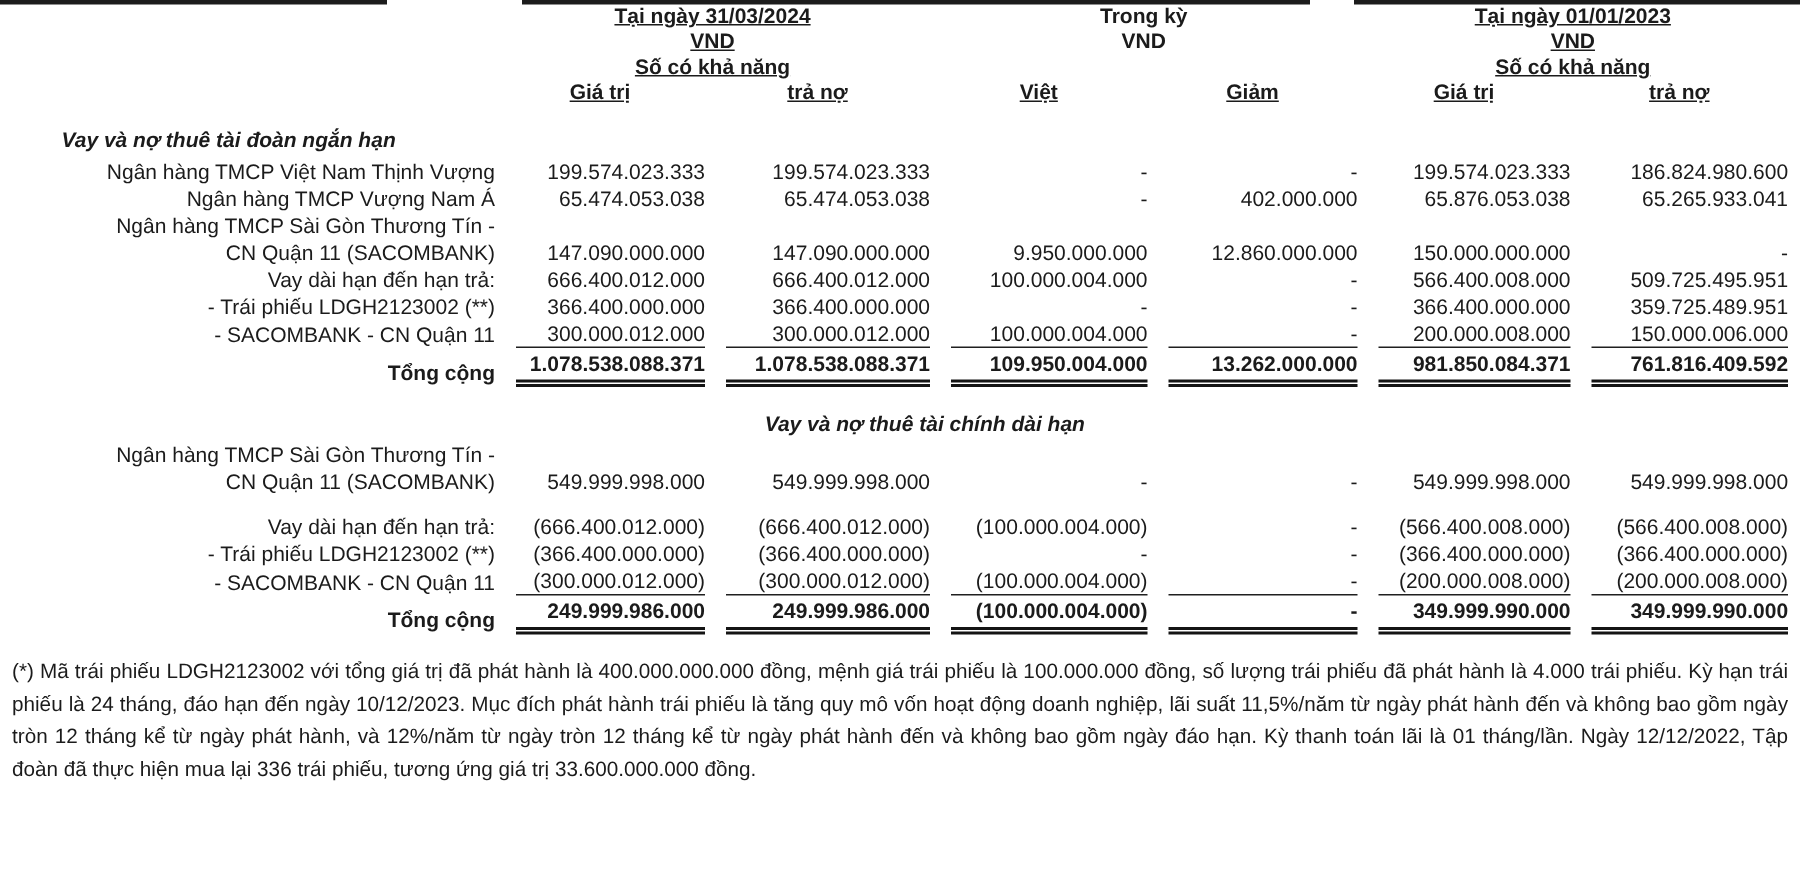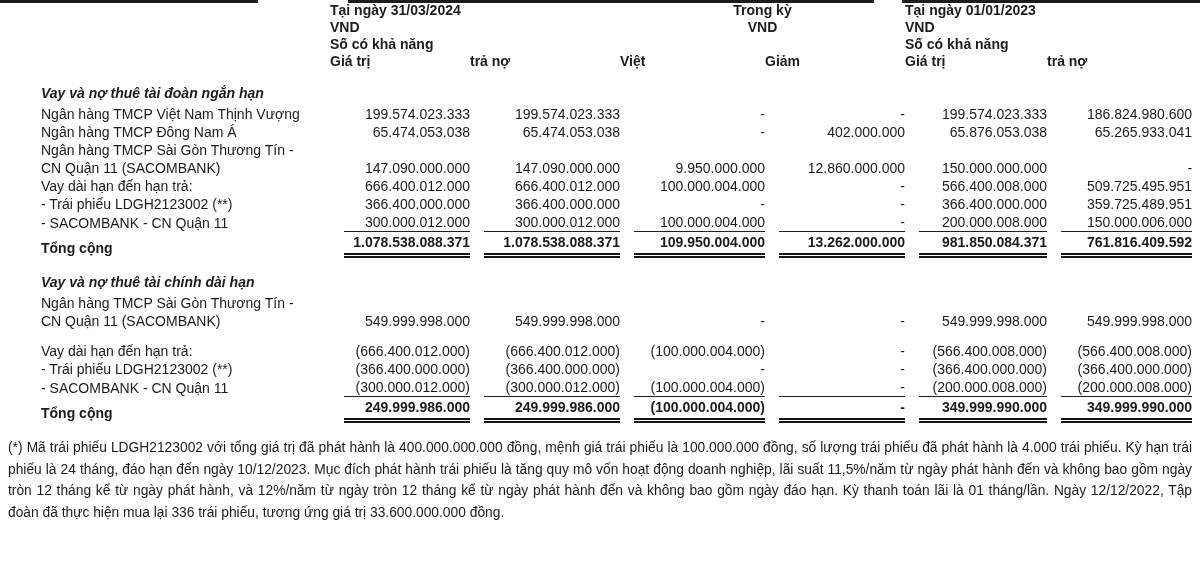--- a/index.html
+++ b/index.html
@@ -31,32 +31,32 @@
   col.c-r24{width:150px;}
   col.c-inc{width:145px;}
   col.c-dec{width:140px;}
   col.c-v23{width:142px;}
   col.c-r23{width:145px;}
   thead td{
     font-weight:bold;line-height:17px;vertical-align:bottom;
     padding:0;white-space:nowrap;
   }
   thead tr.cols td{padding-bottom:4px;}
-  .r{text-align:left;}
+  .r{text-align:center;text-decoration:underline;}
   .c{text-align:center;margin-top:36px;}
   tbody td{padding:0;vertical-align:bottom;line-height:18px;}
-  td.label{text-align:left;padding-left:33px;}
+  td.label{text-align:right;padding-left:33px;}
   td.numcell .cellline{
     margin-left:14px;text-align:right;white-space:nowrap;
   }
   tr.section-title-row td{
     font-weight:bold;font-style:italic;
     padding:10px 0 3px 33px;line-height:18px;
   }
-  tbody[data-idx="1"] tr.section-title-row td{padding-top:15px;}
+  tbody[data-idx="1"] tr.section-title-row td{padding-top:15px;text-align:center;}
   tr.style-italic{}
   tr.style-bold{font-weight:bold;}
   tr.border-bottom td.numcell .cellline{border-bottom:1.5px solid #1f1f1f;}
   tr.border-double td.numcell .cellline{border-bottom:5px double #141414;padding-bottom:1px;}
   tr.border-double td{line-height:20px;}
   tr.spacer-row td{padding-top:12px;}
   .footnote{
     margin:14px 8px 0 8px;width:1184px;
     font-size:13.8px;line-height:21.5px;text-align:justify;
   }
@@ -126,21 +126,21 @@
             <div class="cellline">-</div>
           </td>
           <td class="numcell">
             <div class="cellline">199.574.023.333</div>
           </td>
           <td class="numcell">
             <div class="cellline">186.824.980.600</div>
           </td>
         </tr>
         <tr class="data-row">
-          <td class="label">Ngân hàng TMCP Đông Nam Á</td>
+          <td class="label">Ngân hàng TMCP Vượng Nam Á</td>
           <td class="numcell">
             <div class="cellline">65.474.053.038</div>
           </td>
           <td class="numcell">
             <div class="cellline">65.474.053.038</div>
           </td>
           <td class="numcell">
             <div class="cellline">-</div>
           </td>
           <td class="numcell">

